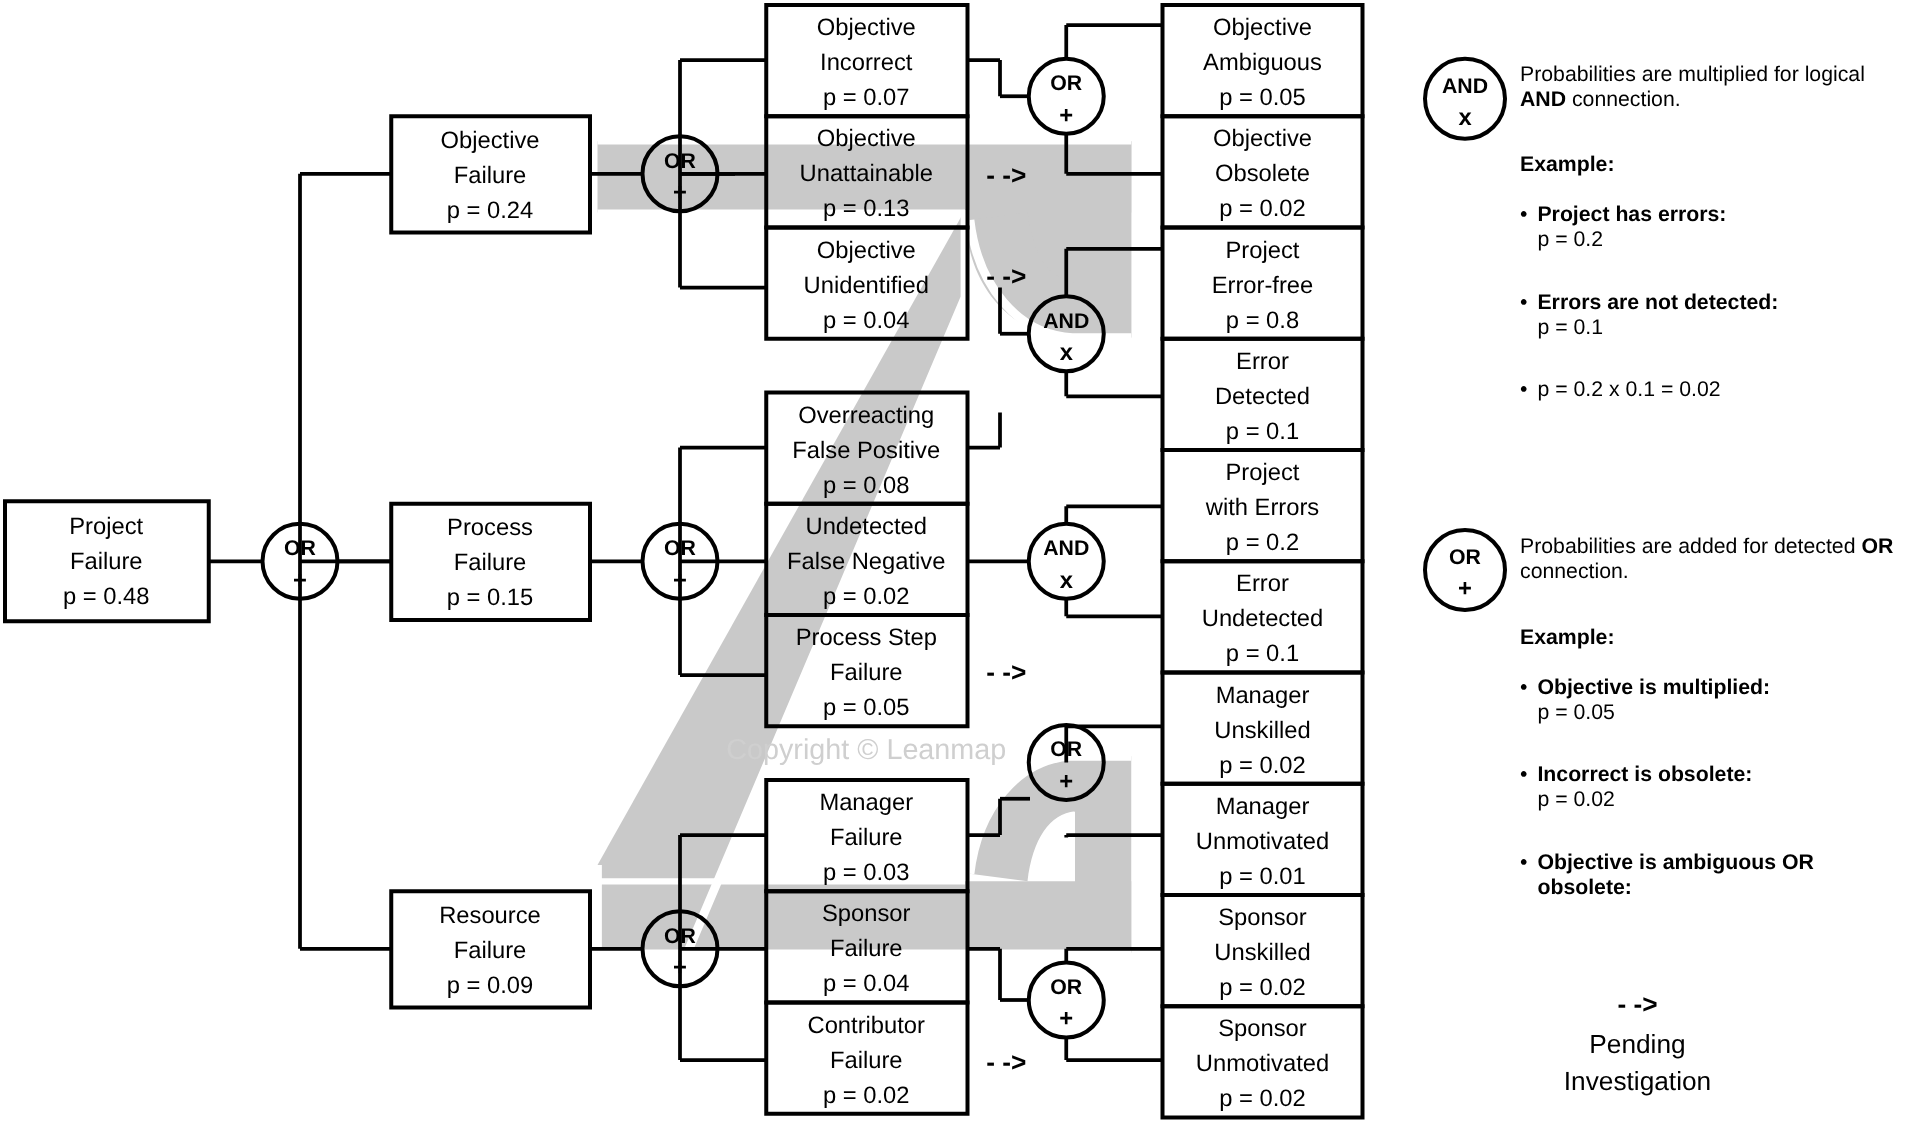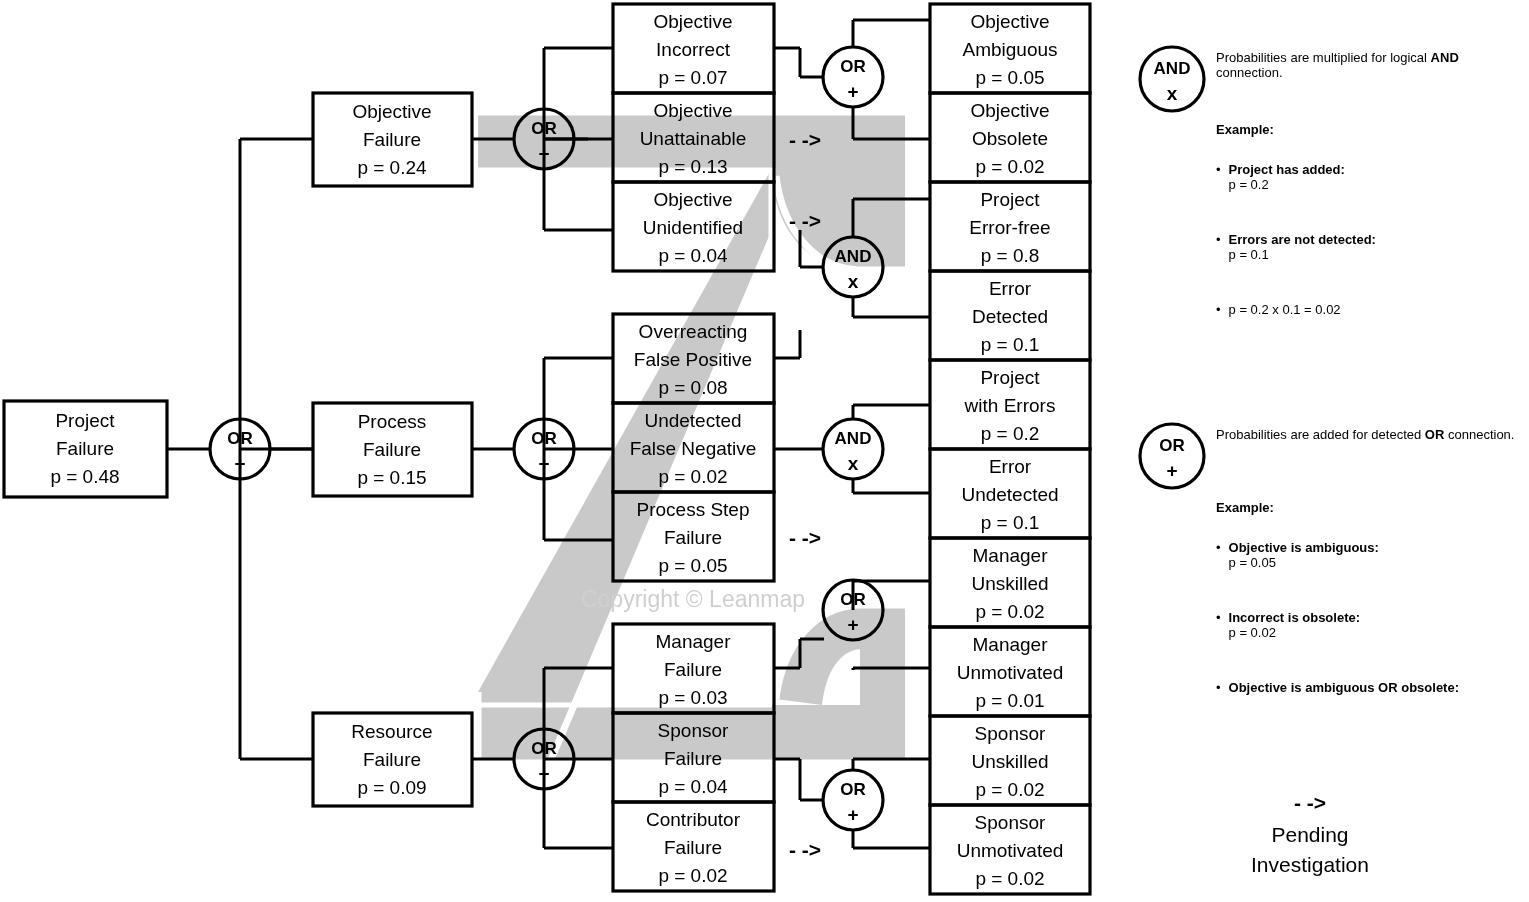--- a/index.html
+++ b/index.html
@@ -3,21 +3,21 @@
 <meta charset="utf-8">
 <style>
   html,body{margin:0;padding:0;background:#fff;}
   body{width:1529px;height:902px;overflow:hidden;
        font-family:"Liberation Sans", sans-serif;}
   #stage{position:relative;width:1529px;height:902px;}
   svg{position:absolute;left:0;top:0;}
   .boxtxt{font-family:"Liberation Sans", sans-serif;font-size:19px;fill:#000;text-anchor:middle;}
   .gatetxt{font-family:"Liberation Sans", sans-serif;font-size:17px;font-weight:bold;fill:#000;text-anchor:middle;}
   .gatesym{font-family:"Liberation Sans", sans-serif;font-size:19px;font-weight:bold;fill:#000;text-anchor:middle;}
-  .legtxt{font-family:"Liberation Sans", sans-serif;font-size:13px;fill:#000;}
+  .legtxt{font-family:"Liberation Sans", sans-serif;font-size:17px;fill:#000;}
   .legbold{font-weight:bold;}
   .arrowtxt{font-family:"Liberation Sans", sans-serif;font-size:21px;font-weight:bold;fill:#000;text-anchor:middle;}
   .wm{font-family:"Liberation Sans", sans-serif;font-size:23px;fill:#cfcfcf;text-anchor:middle;}
   .pend{font-family:"Liberation Sans", sans-serif;font-size:21px;fill:#000;text-anchor:middle;}
   rect.bx{fill:none;stroke:#000;stroke-width:3.2;}
   line.cn,path.cn{stroke:#000;stroke-width:3;fill:none;}
   circle.gt{fill:none;stroke:#000;stroke-width:3.2;}
   .hl{fill:#c9c9c9;}
 </style>
 </head>
@@ -366,21 +366,21 @@
 
 <div style="position:absolute;left:1216px;top:50px;width:300px;" class="legtxt">
   <span>Probabilities are multiplied for logical </span><span class="legbold">AND</span><span> connection.</span>
 </div>
 <div style="position:absolute;left:1216px;top:122px;" class="legtxt legbold">Example:</div>
 
 <div style="position:absolute;left:1216px;top:162px;width:310px;" class="legtxt">
   <div style="display:flex;">
         <span style="margin-right:8px;">•</span>
   <div>
-          <div class="legbold">Project has added:</div>
+          <div class="legbold">Project has errors:</div>
   <div>p = 0.2</div>
         </div>
       </div>
 </div>
 <div style="position:absolute;left:1216px;top:232px;width:310px;" class="legtxt">
   <div style="display:flex;">
         <span style="margin-right:8px;">•</span>
   <div>
           <div class="legbold">Errors are not detected:</div>
   <div>p = 0.1</div>
@@ -398,21 +398,21 @@
 
 <div style="position:absolute;left:1216px;top:427px;width:300px;" class="legtxt">
   <span>Probabilities are added for detected </span><span class="legbold">OR</span><span> connection.</span>
 </div>
 <div style="position:absolute;left:1216px;top:500px;" class="legtxt legbold">Example:</div>
 
 <div style="position:absolute;left:1216px;top:540px;width:310px;" class="legtxt">
   <div style="display:flex;">
         <span style="margin-right:8px;">•</span>
   <div>
-          <div class="legbold">Objective is ambiguous:</div>
+          <div class="legbold">Objective is multiplied:</div>
   <div>p = 0.05</div>
         </div>
       </div>
 </div>
 <div style="position:absolute;left:1216px;top:610px;width:310px;" class="legtxt">
   <div style="display:flex;">
         <span style="margin-right:8px;">•</span>
   <div>
           <div class="legbold">Incorrect is obsolete:</div>
   <div>p = 0.02</div>

